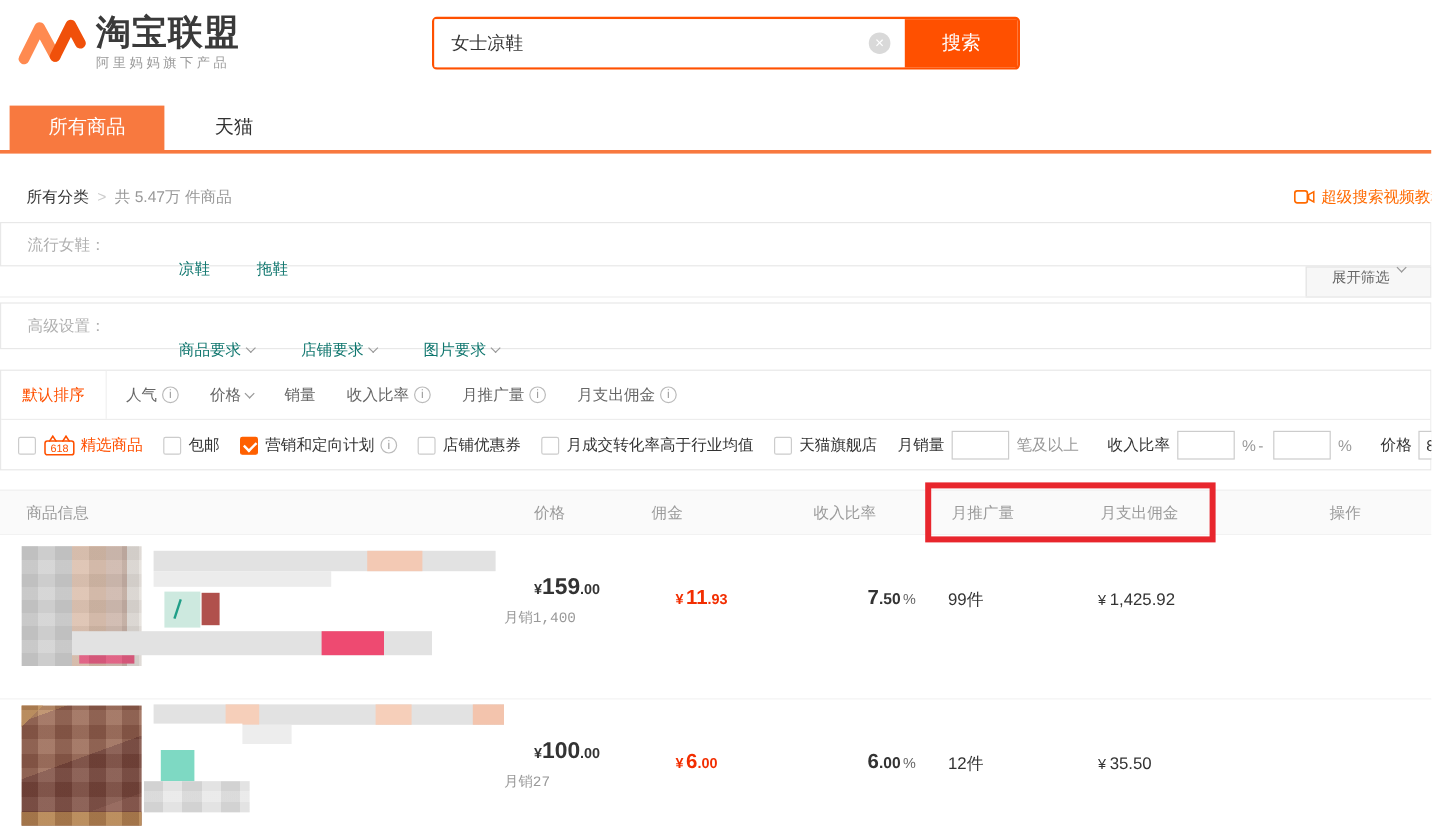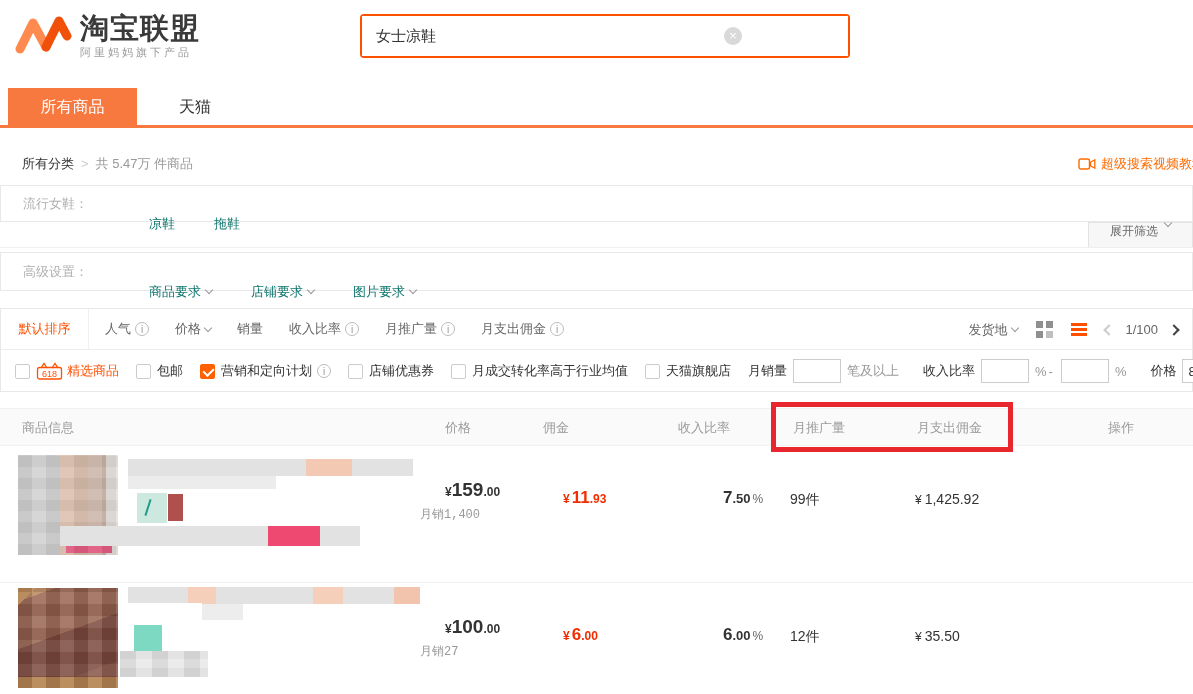--- a/index.html
+++ b/index.html
@@ -177,20 +177,21 @@
         <polyline points="32,35 45,9 53,24" fill="none" stroke="#F0500A" stroke-width="9" stroke-linecap="round" stroke-linejoin="round"></polyline>
       </svg>
       <div class="logo-text">
         <div class="logo-title">淘宝联盟</div>
         <div class="logo-sub">阿里妈妈旗下产品</div>
       </div>
     </div>
     <div class="searchbox">
       <input class="search-input" type="text" value="女士凉鞋" style="">
       <span class="clear-btn"></span>
+      <button class="search-btn">搜索</button>
     </div>
   </header>
 
   <nav class="tabbar">
     <div class="tab active">所有商品</div>
     <div class="tab plain">天猫</div>
   </nav>
 
   <div class="crumbrow">
     <div class="crumb-left">
@@ -254,33 +255,20 @@
         <span class="info"></span>
       </div>
       <div class="sort-item">
         <span>月推广量</span>
         <span class="info"></span>
       </div>
       <div class="sort-item">
         <span>月支出佣金</span>
         <span class="info"></span>
       </div>
-      <div class="sort-right">
-        <span class="shipfrom">
-          <span>发货地</span>
-          <span class="chev"></span>
-        </span>
-        <span class="grid-icon"></span>
-        <span class="list-icon"></span>
-        <span class="pager">
-          <span class="pchev prev"></span>
-          <span>1/100</span>
-          <span class="pchev next"></span>
-        </span>
-      </div>
     </div>
 
     <div class="checkrow">
       <span class="cbg">
         <span class="cb"></span>
         <svg class="badge618" width="27" height="18" viewBox="0 0 27 18">
           <path d="M5 6 L8 1.5 L11 6" fill="none" stroke="#FF5000" stroke-width="1.3"></path>
           <path d="M16 6 L19 1.5 L22 6" fill="none" stroke="#FF5000" stroke-width="1.3"></path>
           <rect x="1.5" y="5.5" width="24" height="11.5" rx="2" fill="none" stroke="#FF5000" stroke-width="1.3"></rect>
           <text x="13.5" y="14.5" text-anchor="middle" font-size="9" fill="#FF5000" font-family="Liberation Sans, sans-serif">618</text>

